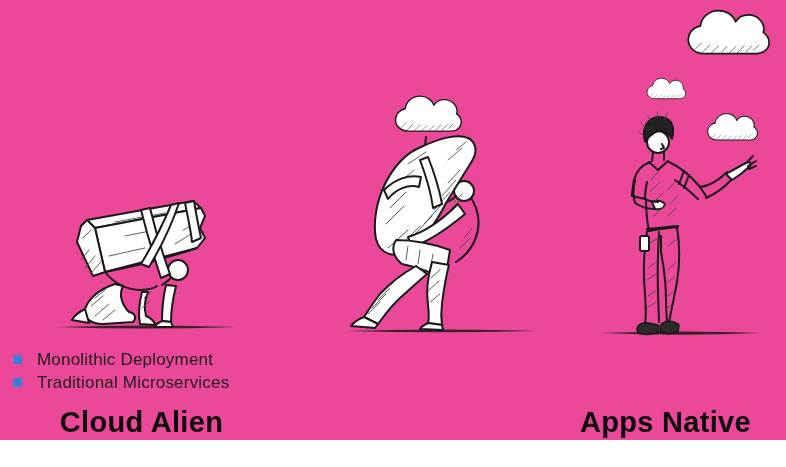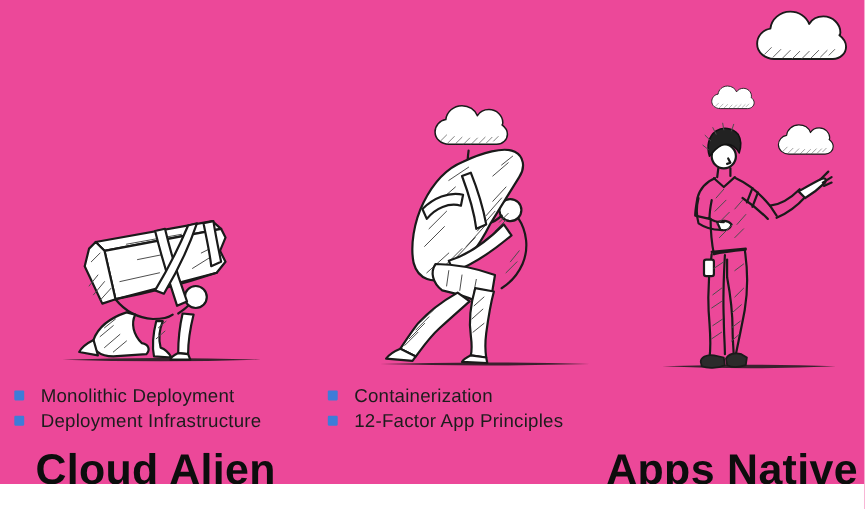--- a/index.html
+++ b/index.html
@@ -26,21 +26,21 @@
   .stage-2 .bullets{left:22px;}
   .bullet{display:flex;align-items:center;gap:15px;height:23px;}
   .sq{width:9px;height:9px;flex:0 0 9px;border-radius:1px;}
   .bt{
     font-size:17px;color:#1c1c1c;letter-spacing:0.2px;
     white-space:nowrap;
   }
   .title{
     position:absolute;top:406px;left:0;width:100%;
     margin:0;text-align:center;
-    font-size:39px;font-weight:800;color:#0d0d0d;
+    font-size:29px;font-weight:800;color:#0d0d0d;
     letter-spacing:0.3px;
   }
   
   .ink{stroke:#1a1a1a;stroke-width:2;fill:none;stroke-linecap:round;stroke-linejoin:round;}
   .inkfill{stroke:#1a1a1a;stroke-width:2;fill:#ffffff;stroke-linecap:round;stroke-linejoin:round;}
   .hatch{stroke:#4c4c4c;stroke-width:0.9;fill:none;stroke-linecap:round;}
   .ground{fill:#1b1b1b;stroke:none;opacity:0.85;}
   .defs-svg{position:absolute;width:0;height:0;overflow:hidden;}
 </style>
 </head>
@@ -93,21 +93,21 @@
         </g>
       </svg>
     </div>
     <ul class="bullets">
       <li class="bullet">
         <span class="sq" style="background: rgb(62, 124, 216);"></span>
         <span class="bt">Monolithic Deployment</span>
       </li>
       <li class="bullet">
         <span class="sq" style="background: rgb(62, 124, 216);"></span>
-        <span class="bt">Deployment Infrastructure</span>
+        <span class="bt">Traditional Microservices</span>
       </li>
     </ul>
     <h2 class="title">Cloud Alien</h2>
   </section>
 
   <section class="stage stage-1">
     <div class="art">
       <svg class="fig" width="215" height="250" viewBox="0 0 215 250">
         <path class="ground" d="M18,243 Q110,240 208,243 Q110,245.5 18,243 Z"></path>
 
@@ -141,30 +141,20 @@
 
         <g>
           <path class="inkfill" d="M88,178 C74,186 61,196 52,206 C45,215 40,223 36,229 L50,236 C56,228 63,218 72,210 C82,201 92,192 99,186 Z"></path>
           <path class="inkfill" d="M36,229 C31,231 26,234 23,238 L47,240 L50,236 Z"></path>
           <path class="inkfill" d="M104,174 C100,188 98,203 100,217 C101,225 101,231 100,235 L114,237 C113,230 113,223 114,215 C116,200 118,188 121,177 Z"></path>
           <path class="inkfill" d="M100,235 C96,237 93,239 92,241 L115,242 L114,237 Z"></path>
           <path class="hatch" d="M55,204 L66,194 M50,212 L62,200 M44,220 L58,206 M40,226 L52,214 M103,190 L112,182 M101,202 L111,193 M102,214 L112,206"></path>
         </g>
       </svg>
     </div>
-    <ul class="bullets">
-      <li class="bullet">
-        <span class="sq" style="background: rgb(62, 124, 216);"></span>
-        <span class="bt">Containerization</span>
-      </li>
-      <li class="bullet">
-        <span class="sq" style="background: rgb(62, 124, 216);"></span>
-        <span class="bt">12-Factor App Principles</span>
-      </li>
-    </ul>
   </section>
 
   <section class="stage stage-2">
     <div class="art">
       <svg class="fig" width="196" height="340" viewBox="0 0 196 340">
         <path class="ground" d="M14,333 Q95,330 172,333 Q95,336.5 14,333 Z"></path>
 
         <g>
           <use href="#cloud-shape" xlink:href="#cloud-shape" transform="translate(96,8) scale(0.86)"></use>
         </g>

